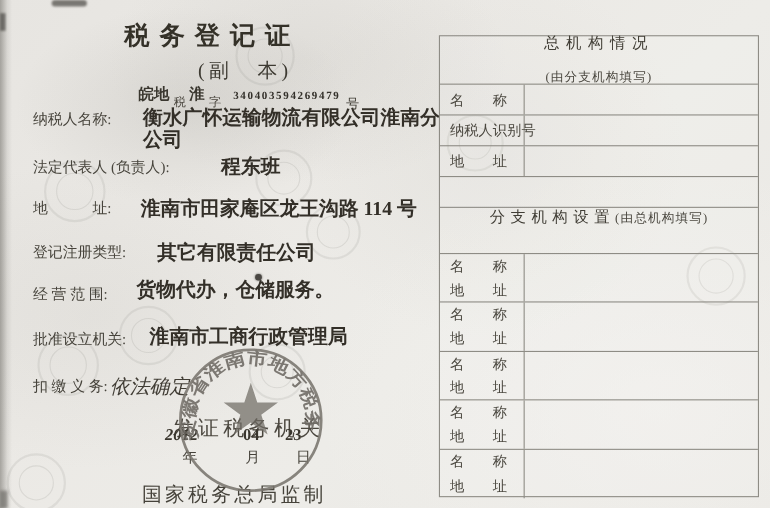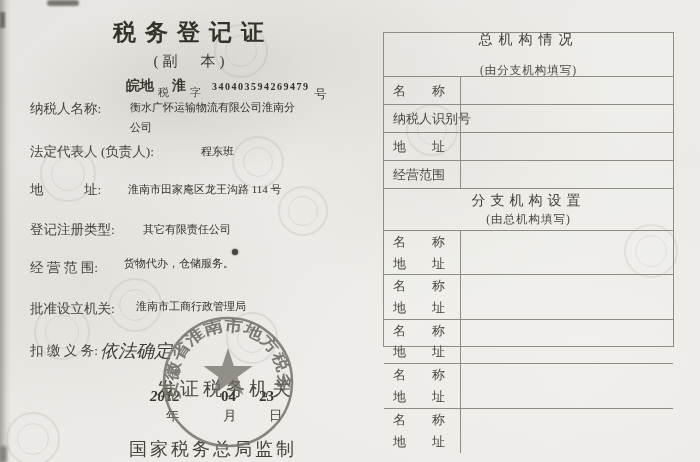--- a/index.html
+++ b/index.html
@@ -20,43 +20,43 @@
   }
   .smudge-top{position:absolute;left:47px;top:0;width:32px;height:6px;background:#55534e;opacity:.75;border-radius:3px;filter:blur(1px);}
   .smudge-edge{position:absolute;left:0;top:12px;width:5px;height:16px;background:#4e4c48;opacity:.7;filter:blur(1px);}
   .smudge-corner{position:absolute;left:0;top:446px;width:7px;height:16px;background:#615f5a;opacity:.6;filter:blur(1.5px);}
   .ink-dot{position:absolute;left:232px;top:249px;width:6px;height:6px;border-radius:50%;background:#2f2c27;opacity:.85;box-shadow:0 0 2px #2f2c27;}
 
   .wm{position:absolute;border:2px solid rgba(148,148,142,0.38);border-radius:50%;opacity:.45;}
   .wm::after{content:"";position:absolute;left:18%;top:18%;right:18%;bottom:18%;border:1px solid rgba(148,148,142,0.45);border-radius:50%;}
 
   .title{position:absolute;left:113px;top:17px;font-size:23px;font-weight:bold;letter-spacing:9px;color:#343128;white-space:nowrap;}
-  .subtitle{position:absolute;left:116px;top:52px;width:150px;text-align:center;font-size:15px;letter-spacing:4px;color:#3d3a32;white-space:nowrap;}
+  .subtitle{position:absolute;left:116px;top:52px;width:150px;text-align:right;font-size:18px;letter-spacing:4px;color:#3d3a32;white-space:nowrap;}
 
   .serial{position:absolute;left:126px;top:77px;font-size:14px;color:#3a372f;white-space:nowrap;}
   .serial .big{font-weight:bold;}
   .serial .sub{display:inline-block;font-size:11px;transform:translateY(6px);margin:0 3px 0 4px;color:#4a463e;}
   .serial .num{font-size:10px;font-weight:bold;letter-spacing:1.5px;margin-left:8px;color:#33302a;}
   .serial .sub-end{display:inline-block;font-size:12px;transform:translateY(8px);margin-left:5px;}
 
   .flabel{position:absolute;left:30px;font-size:13.5px;color:#47443c;white-space:pre;}
-  .fvalue{position:absolute;font-size:11px;font-weight:400;color:#332f28;white-space:pre;line-height:20px;}
+  .fvalue{position:absolute;font-size:18px;font-weight:700;color:#332f28;white-space:pre;line-height:20px;}
 
   .issuer{position:absolute;left:157px;top:376px;font-size:19px;letter-spacing:4px;color:#4b473f;white-space:nowrap;}
   .dnum{position:absolute;top:388px;font-size:15px;font-weight:bold;color:#3a362e;}
   .dunit{position:absolute;top:407px;font-size:13.5px;color:#45423a;}
   .footer{position:absolute;left:129px;top:437px;font-size:18px;letter-spacing:3px;color:#45423a;white-space:nowrap;}
 
   .seal{position:absolute;left:158px;top:312px;opacity:.88;}
 
-  .rtable{position:absolute;left:383px;top:32px;width:291px;height:315px;border:1px solid #8e8c85;background:rgba(255,255,255,0.10);box-sizing:border-box;font-size:13px;color:#4a473f;}
+  .rtable{position:absolute;left:399px;top:32px;width:291px;height:420px;border:1px solid #8e8c85;background:rgba(255,255,255,0.10);box-sizing:border-box;font-size:13px;color:#4a473f;}
   .t-head{height:44px;border-bottom:1px solid #8e8c85;display:flex;flex-direction:column;justify-content:center;align-items:center;box-sizing:border-box;}
   .t-head .t-title{font-size:14px;letter-spacing:6px;color:#413e36;}
   .t-head .t-sub{font-size:11.5px;letter-spacing:1px;margin-top:14px;color:#4b4840;}
-  .t-head2{height:42px;border-bottom:1px solid #8e8c85;display:flex;flex-direction:column;justify-content:center;align-items:center;box-sizing:border-box;}
+  .t-head2{height:42px;border-bottom:1px solid #8e8c85;display:flex;flex-direction:row;justify-content:center;align-items:flex-start;box-sizing:border-box;}
   .t-head2 .t-title{font-size:14px;letter-spacing:5px;color:#413e36;}
   .t-head2 .t-sub{font-size:11.5px;letter-spacing:1px;margin-top:2px;color:#4b4840;}
   .t-row{height:28px;border-bottom:1px solid #8e8c85;display:grid;grid-template-columns:77px 1fr;box-sizing:border-box;}
   .t-row .t-label{border-right:1px solid #8e8c85;display:flex;align-items:center;padding-left:9px;white-space:pre;box-sizing:border-box;}
   .t-group{height:44.4px;border-bottom:1px solid #8e8c85;display:grid;grid-template-columns:77px 1fr;box-sizing:border-box;}
   .t-group:last-child{border-bottom:none;}
   .t-group .t-label{border-right:1px solid #8e8c85;display:flex;flex-direction:column;justify-content:space-around;padding-left:9px;white-space:pre;box-sizing:border-box;}
   .t-cell{}
 </style>
 </head>
@@ -145,21 +145,20 @@
     </div>
     <div class="t-row">
       <div class="t-label">纳税人识别号</div>
       <div class="t-cell"></div>
     </div>
     <div class="t-row">
       <div class="t-label">地　　址</div>
       <div class="t-cell"></div>
     </div>
     <div class="t-row">
-      <div class="t-label">经营范围</div>
       <div class="t-cell"></div>
     </div>
 
     <div class="t-head2">
       <div class="t-title">分支机构设置</div>
       <div class="t-sub">(由总机构填写)</div>
     </div>
 
     <div class="t-group">
       <div class="t-label">

